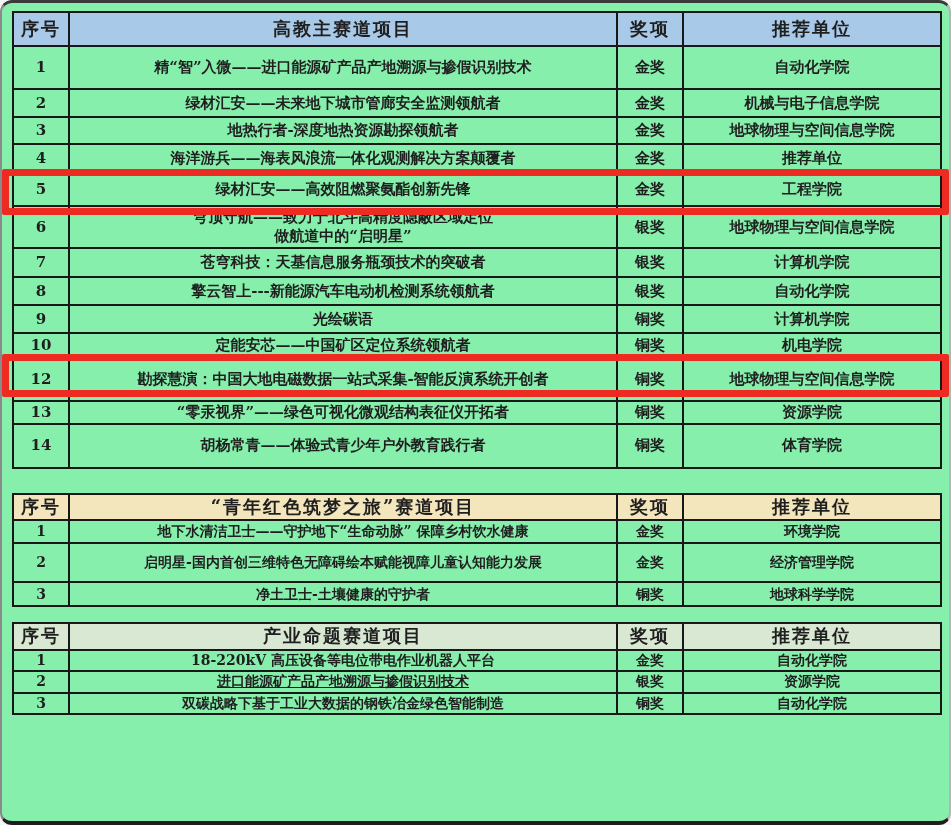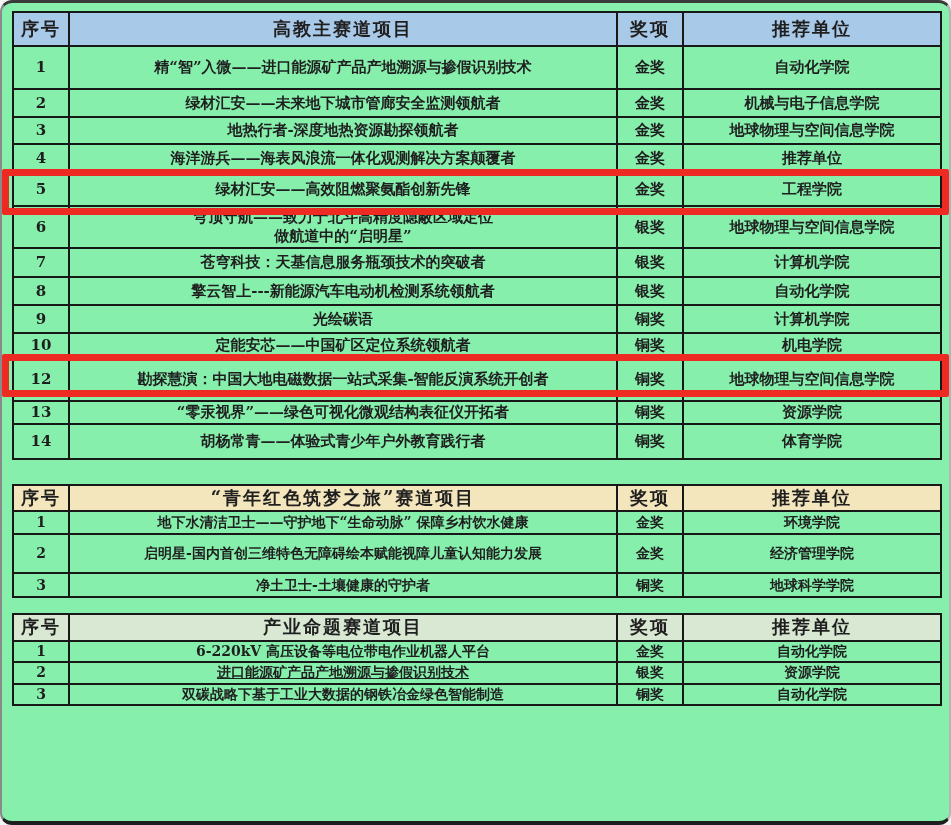--- a/index.html
+++ b/index.html
@@ -145,21 +145,21 @@
     <td class="project-cell">勘探慧演：中国大地电磁数据一站式采集-智能反演系统开创者</td>
     <td>铜奖</td>
     <td>地球物理与空间信息学院</td>
   </tr>
           <tr style="height: 22px;">
     <td>13</td>
     <td class="project-cell">“零汞视界”——绿色可视化微观结构表征仪开拓者</td>
     <td>铜奖</td>
     <td>资源学院</td>
   </tr>
-          <tr style="height: 35px;">
+          <tr style="height: 44px;">
     <td>14</td>
     <td class="project-cell">胡杨常青——体验式青少年户外教育践行者</td>
     <td>铜奖</td>
     <td>体育学院</td>
   </tr>
         </tbody>
   </table>
       <table class="award-table t1">
     <colgroup>
       <col class="col-no">
@@ -207,21 +207,21 @@
       <tr style="height: 26px; background: rgb(217, 232, 210);">
         <th>序号</th>
         <th>产业命题赛道项目</th>
         <th>奖项</th>
         <th>推荐单位</th>
       </tr>
     </thead>
     <tbody>
           <tr style="height: 21px;">
     <td style="font-size: 14px;">1</td>
-    <td class="project-cell" style="font-size: 14px;">6-220kV 高压设备等电位带电作业机器人平台</td>
+    <td class="project-cell" style="font-size: 14px;">18-220kV 高压设备等电位带电作业机器人平台</td>
     <td style="font-size: 14px;">金奖</td>
     <td style="font-size: 14px;">自动化学院</td>
   </tr>
           <tr style="height: 21px;">
     <td style="font-size: 14px;">2</td>
     <td class="project-cell" style="font-size: 14px; text-decoration: underline;">进口能源矿产品产地溯源与掺假识别技术</td>
     <td style="font-size: 14px;">银奖</td>
     <td style="font-size: 14px;">资源学院</td>
   </tr>
           <tr style="height: 19px;">

